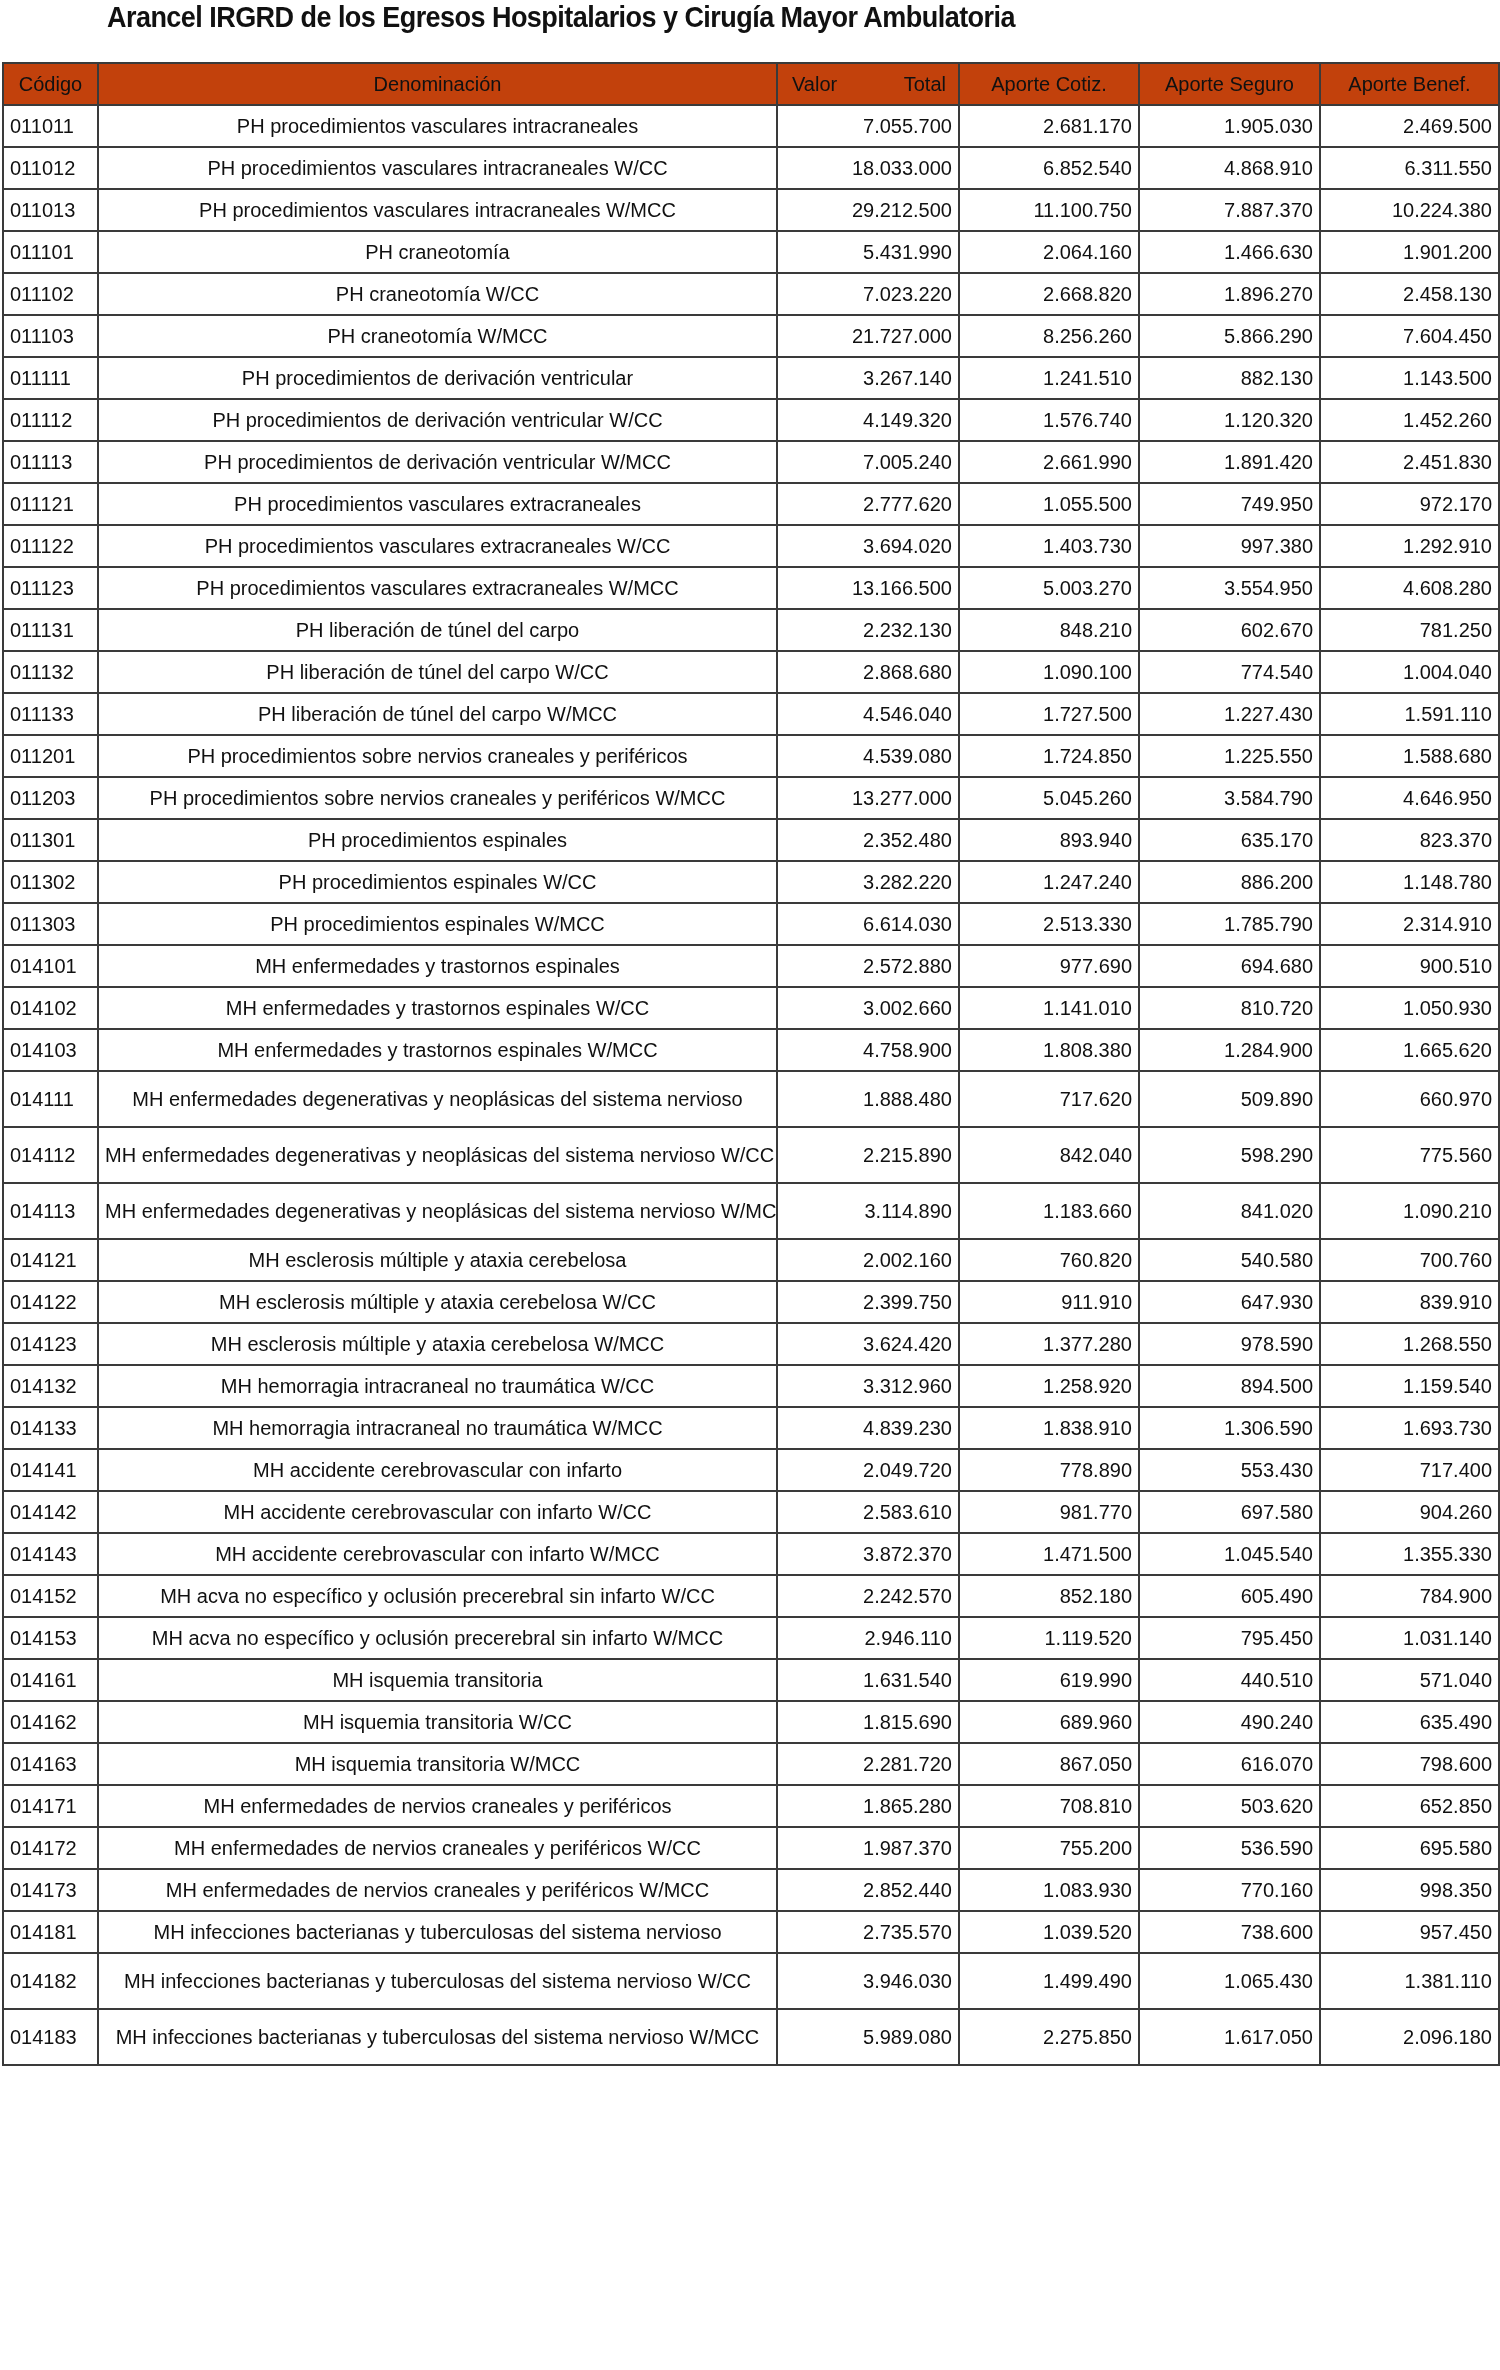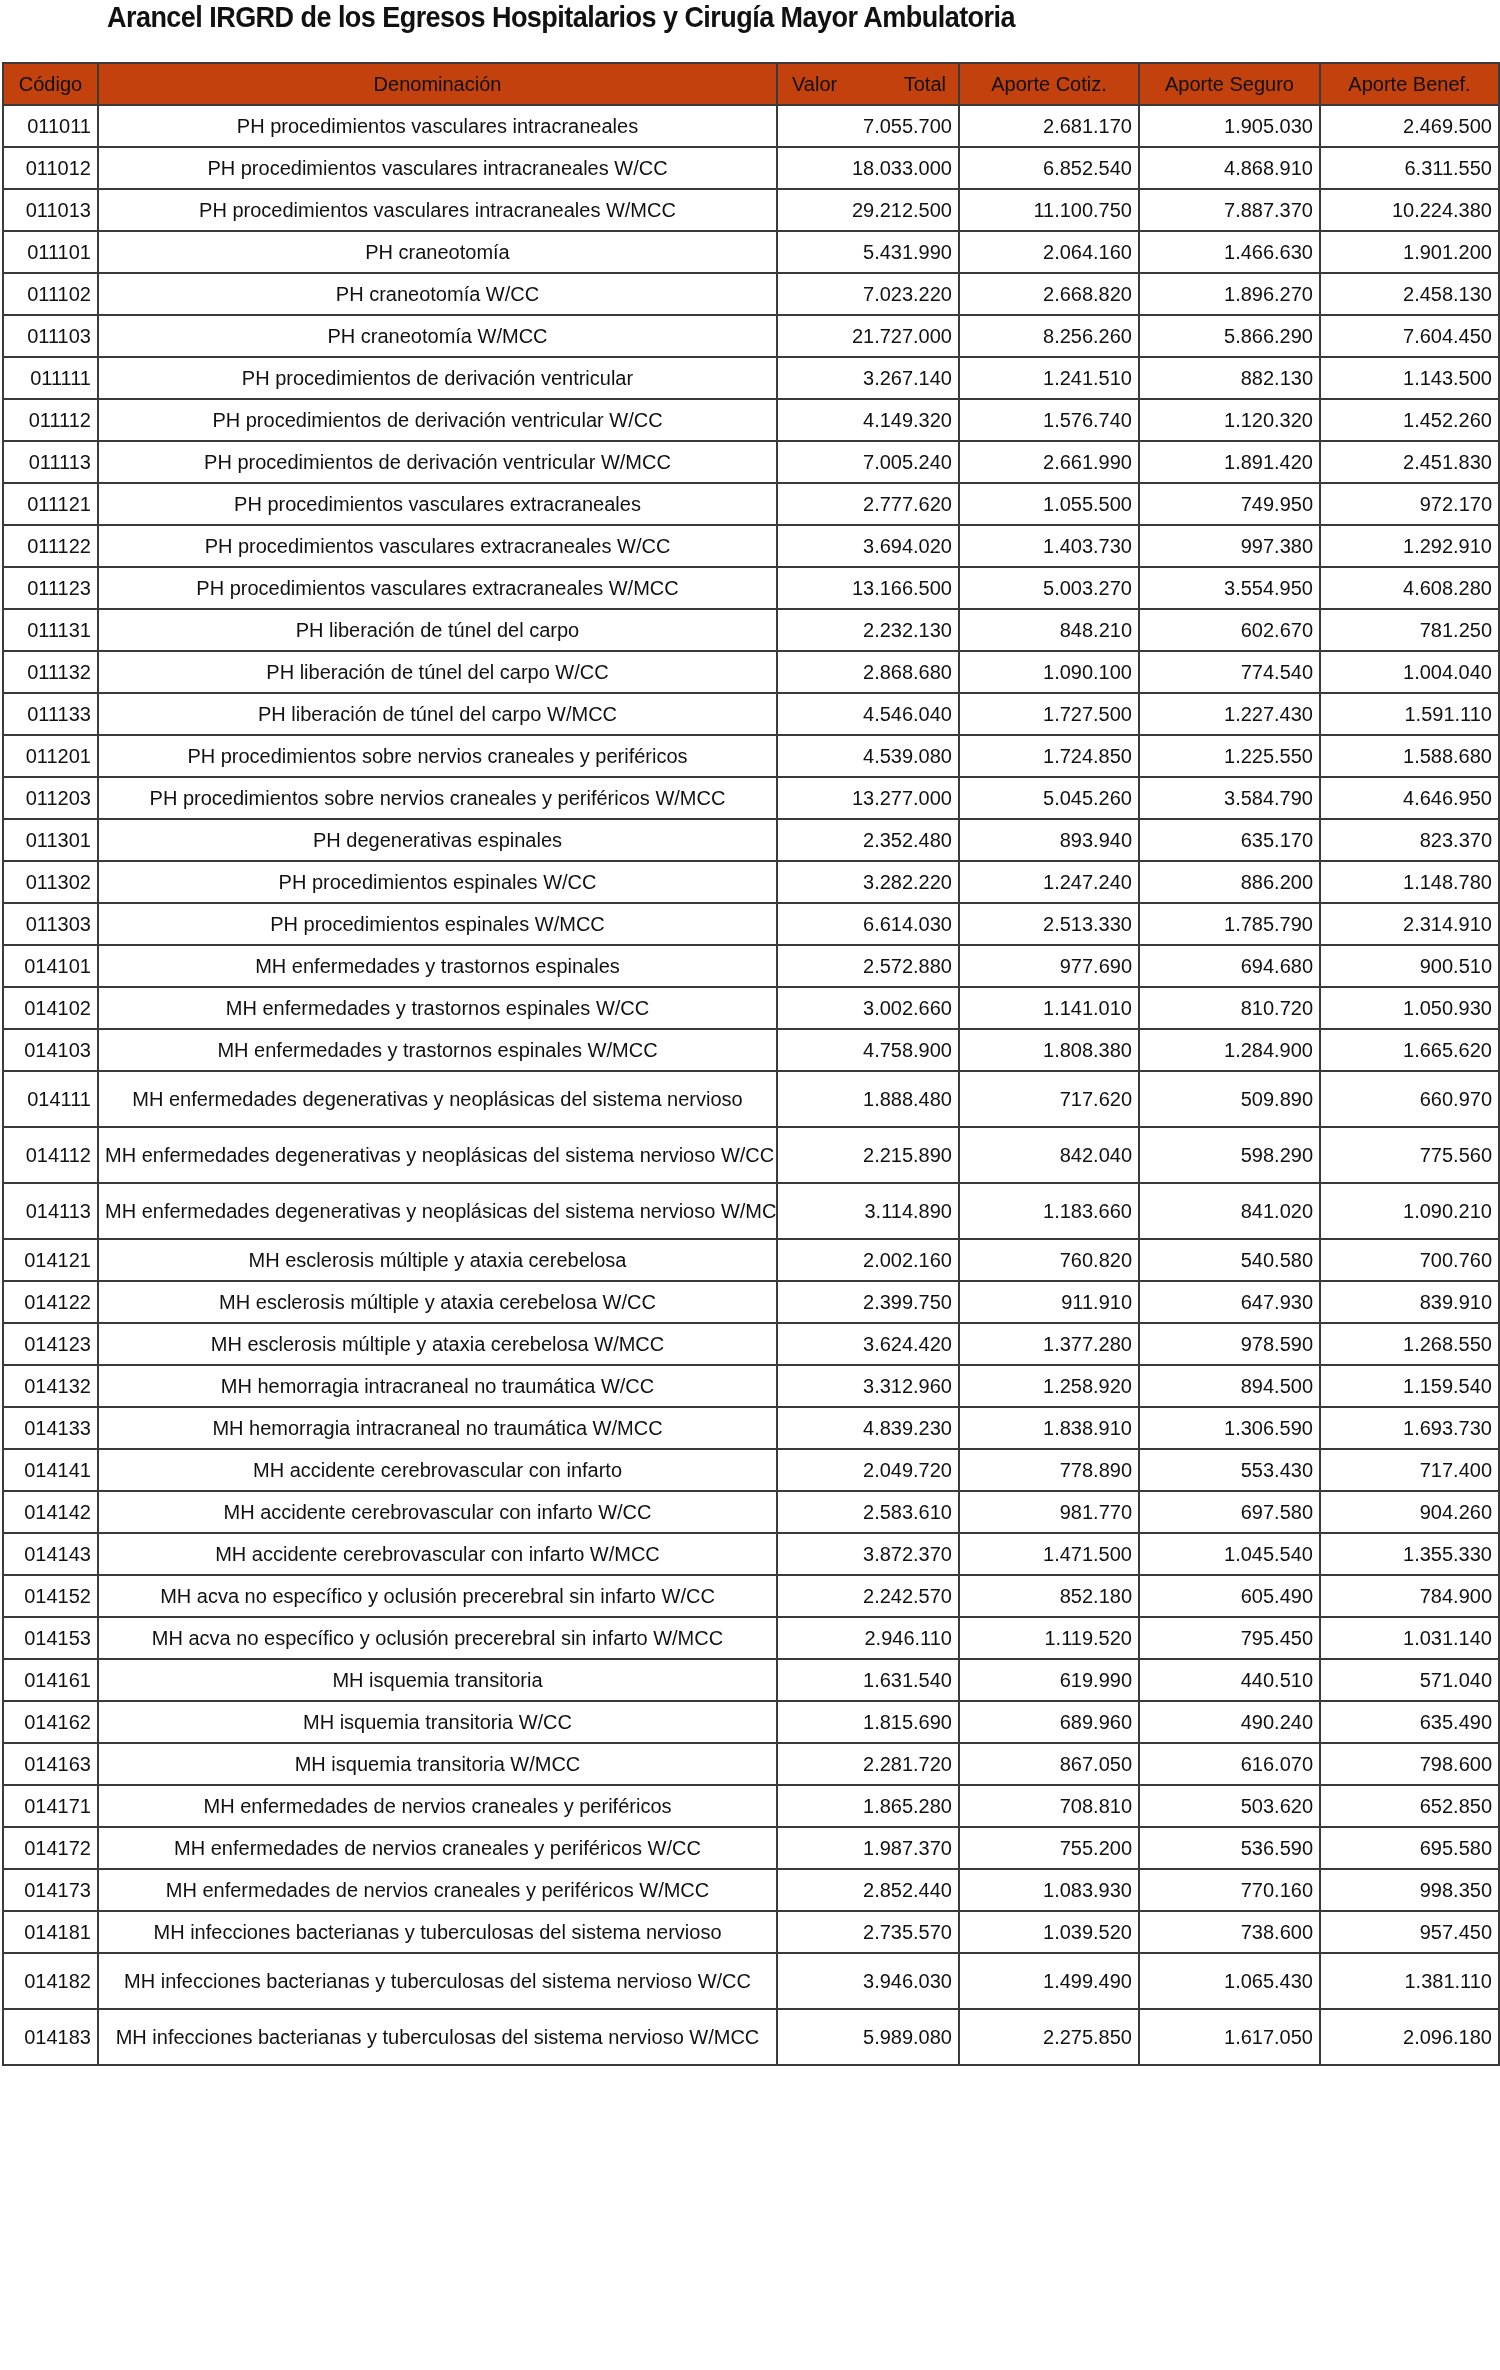--- a/index.html
+++ b/index.html
@@ -10,21 +10,21 @@
                transform: scaleX(0.90); transform-origin: left center; }
   table.arancel { position: absolute; left: 2px; top: 62px; width: 1496px;
                   border-collapse: collapse; table-layout: fixed; }
   table.arancel th, table.arancel td { border: 2px solid #3a3a3a; font-size: 20px; padding: 0 6px;
                   white-space: nowrap; overflow: hidden; }
   table.arancel thead th { background: #c2410c; font-weight: normal; height: 40px; text-align: center;
                   font-size: 20px; }
   table.arancel thead th.valor { text-align: justify; text-align-last: justify; padding: 0 12px 0 14px; margin-left: 12px; }
   table.arancel tbody td { height: 40px; }
   table.arancel tbody tr.double td { height: 54px; margin-left: 29px; }
-  td.code { text-align: right; padding-left: 6px; }
+  td.code { text-align: left; padding-left: 6px; }
   td.desc { text-align: center; padding-left: 9px; white-space: normal; line-height: 27px; }
   td.num { text-align: right; padding-right: 14px; }
   col.c-code { width: 95px; }
   col.c-desc { width: 679px; }
   col.c-total { width: 182px; }
   col.c-cotiz { width: 180px; }
   col.c-seg { width: 181px; }
   col.c-ben { width: 179px; }
 </style>
 </head>
@@ -183,21 +183,21 @@
       <tr>
         <td class="code">011203</td>
         <td class="desc">PH procedimientos sobre nervios craneales y periféricos W/MCC</td>
         <td class="num">13.277.000</td>
         <td class="num">5.045.260</td>
         <td class="num">3.584.790</td>
         <td class="num">4.646.950</td>
       </tr>
       <tr>
         <td class="code">011301</td>
-        <td class="desc">PH degenerativas espinales</td>
+        <td class="desc">PH procedimientos espinales</td>
         <td class="num">2.352.480</td>
         <td class="num">893.940</td>
         <td class="num">635.170</td>
         <td class="num">823.370</td>
       </tr>
       <tr>
         <td class="code">011302</td>
         <td class="desc">PH procedimientos espinales W/CC</td>
         <td class="num">3.282.220</td>
         <td class="num">1.247.240</td>

